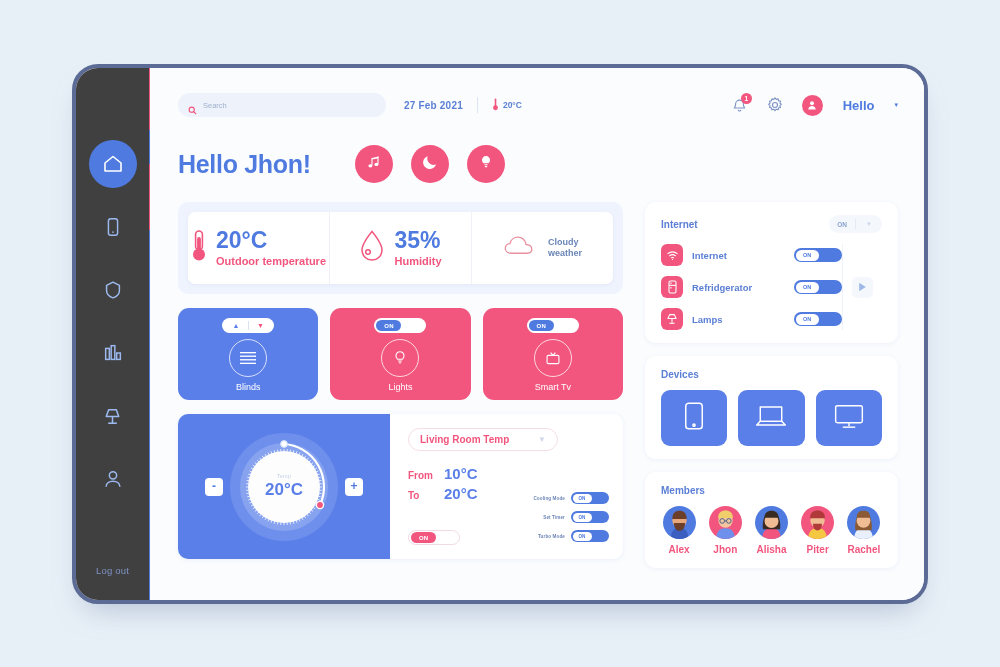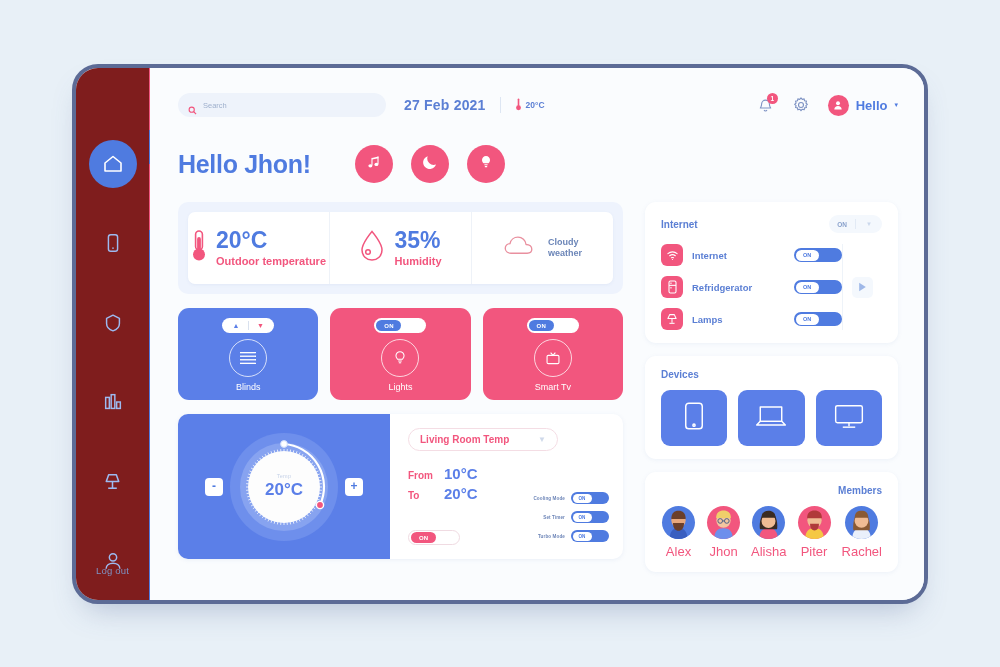--- a/index.html
+++ b/index.html
@@ -19,29 +19,28 @@
     border-radius: 26px;
     background: #f7fafd;
     display: flex;
     overflow: hidden;
     box-shadow: 0 16px 30px -12px rgba(80,100,150,.35);
   }
 
   
   #rail {
     width: 74px;
-    background: #7f1d1d;
+    background: #404040;
     position: relative;
     display: flex;
     flex-direction: column;
     align-items: center;
     padding-top: 72px;
     flex: 0 0 74px;
     border-right: 1.5px solid #4f7be0;
-    justify-content: space-between;
   }
   #rail .accent-line {
     position: absolute; right: -1.5px; top: 0; width: 2px; height: 62px;
     background: #f2567e;
   }
   #rail .accent-line2 {
     position: absolute; right: -1.5px; top: 96px; width: 2px; height: 66px;
     background: #f2567e;
   }
   .rail-item {
@@ -81,35 +80,35 @@
     padding: 0 10px;
     gap: 6px;
   }
   #search .ic { width: 9px; height: 9px; flex: 0 0 9px; }
   #search input {
     border: 0; outline: 0; background: transparent;
     font-family: inherit; font-size: 7.5px; color: #8fa1c4; width: 100%;
   }
   #search input::placeholder { color: #9fb0cd; }
   .topdate {
-    margin-left: 18px; font-size: 14px; font-weight: bold;
+    margin-left: 18px; font-size: 10px; font-weight: bold;
     color: #5b7fd4; letter-spacing: .2px;
   }
   .vsep { width: 1px; height: 16px; background: #dde6f3; margin: 0 14px; }
   .toptemp { display: flex; align-items: center; gap: 4px; font-size: 8.5px; font-weight: bold; color: #5b7fd4; }
   #topright { margin-left: auto; display: flex; align-items: center; gap: 18px; }
   .bell { position: relative; width: 17px; height: 17px; cursor: pointer; }
   .badge {
     position: absolute; top: -4px; right: -4px;
     background: #f2567e; color: #fff;
     width: 11px; height: 11px; border-radius: 50%;
     font-size: 6.5px; line-height: 11px; text-align: center; font-weight: bold;
   }
   .gear { width: 18px; height: 18px; cursor: pointer; }
-  #hello-user { display: flex; align-items: center; gap: 7px; cursor: pointer; }
+  #hello-user { display: flex; align-items: center; gap: 20px; cursor: pointer; }
   #hello-user .av {
     width: 21px; height: 21px; border-radius: 50%; background: #f2567e;
     display: flex; align-items: center; justify-content: center;
   }
   #hello-user .nm { font-size: 13px; color: #4f7be0; font-weight: bold; }
   #hello-user .cv { color: #4f7be0; font-size: 7px; }
 
   
   #greet-row { display: flex; align-items: center; margin-top: 20px; height: 48px; }
   #greet {
@@ -274,29 +273,29 @@
     display: flex; align-items: center; justify-content: center; cursor: pointer;
   }
 
   #devices { margin-top: 13px; }
   #dev-list { display: flex; gap: 11px; margin-top: 10px; }
   .devtile {
     flex: 1; height: 56px; border-radius: 9px; background: #5b7fe8;
     display: flex; align-items: center; justify-content: center; cursor: pointer;
   }
 
-  #members { margin-top: 13px; text-align: right; }
+  #members { margin-top: 13px; }
   #mem-list { display: flex; gap: 10px; margin-top: 10px; }
   .mem { flex: 1; display: flex; flex-direction: column; align-items: center; cursor: pointer; }
   .mavatar {
     width: 33px; height: 33px; border-radius: 50%;
     display: flex; align-items: flex-end; justify-content: center;
     overflow: hidden; position: relative;
   }
-  .mname { font-size: 13px; font-weight: normal; color: #f2567e; margin-top: 5px; }
+  .mname { font-size: 10px; font-weight: bold; color: #f2567e; margin-top: 5px; }
 </style>
 </head>
 <body>
 
 <div id="frame">
 
   <div id="rail">
     <div class="accent-line"></div>
     <div class="accent-line2"></div>
 

